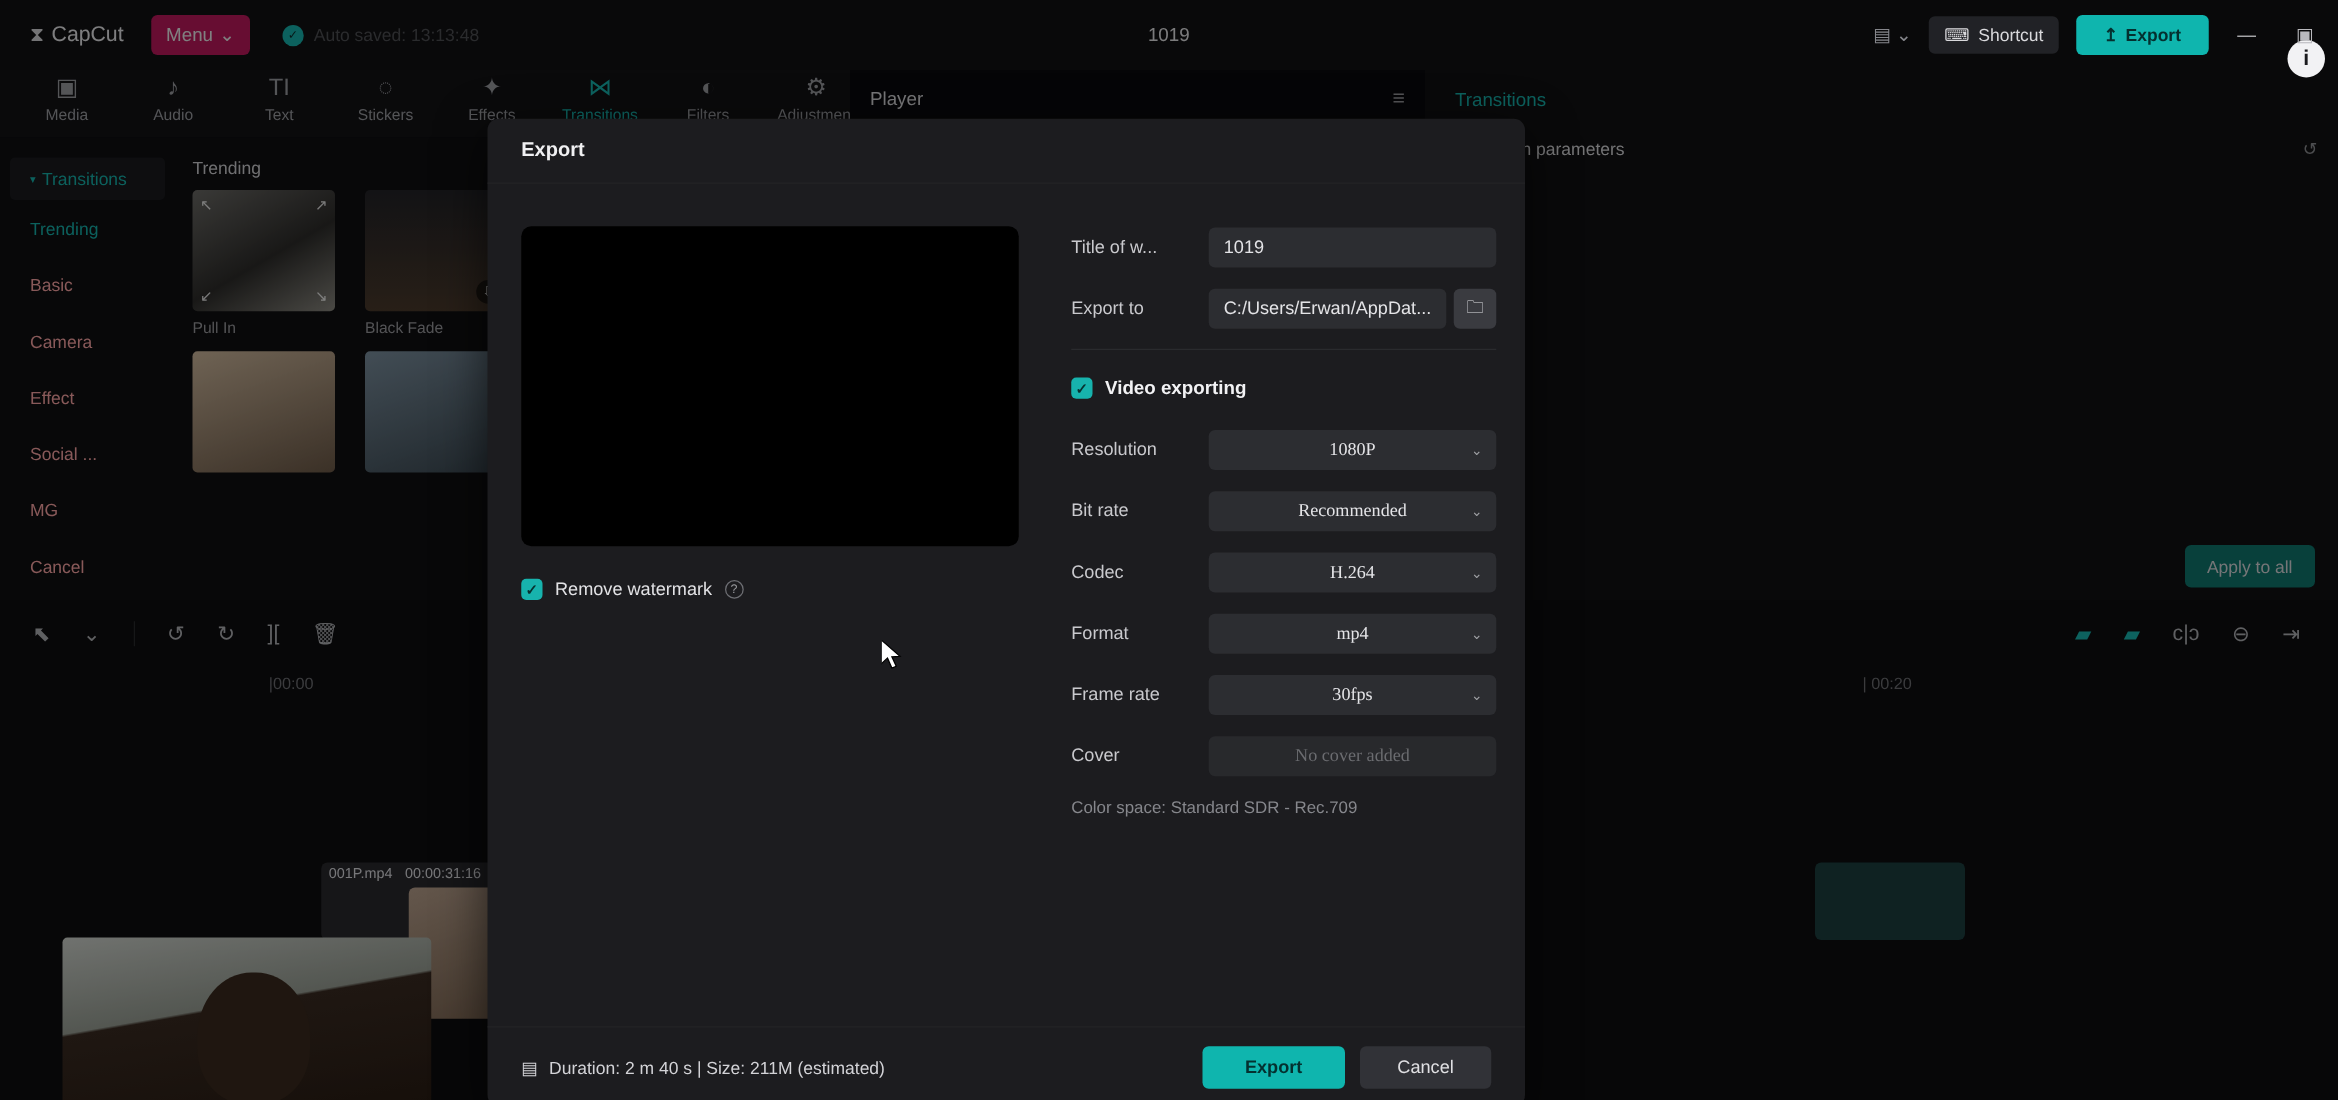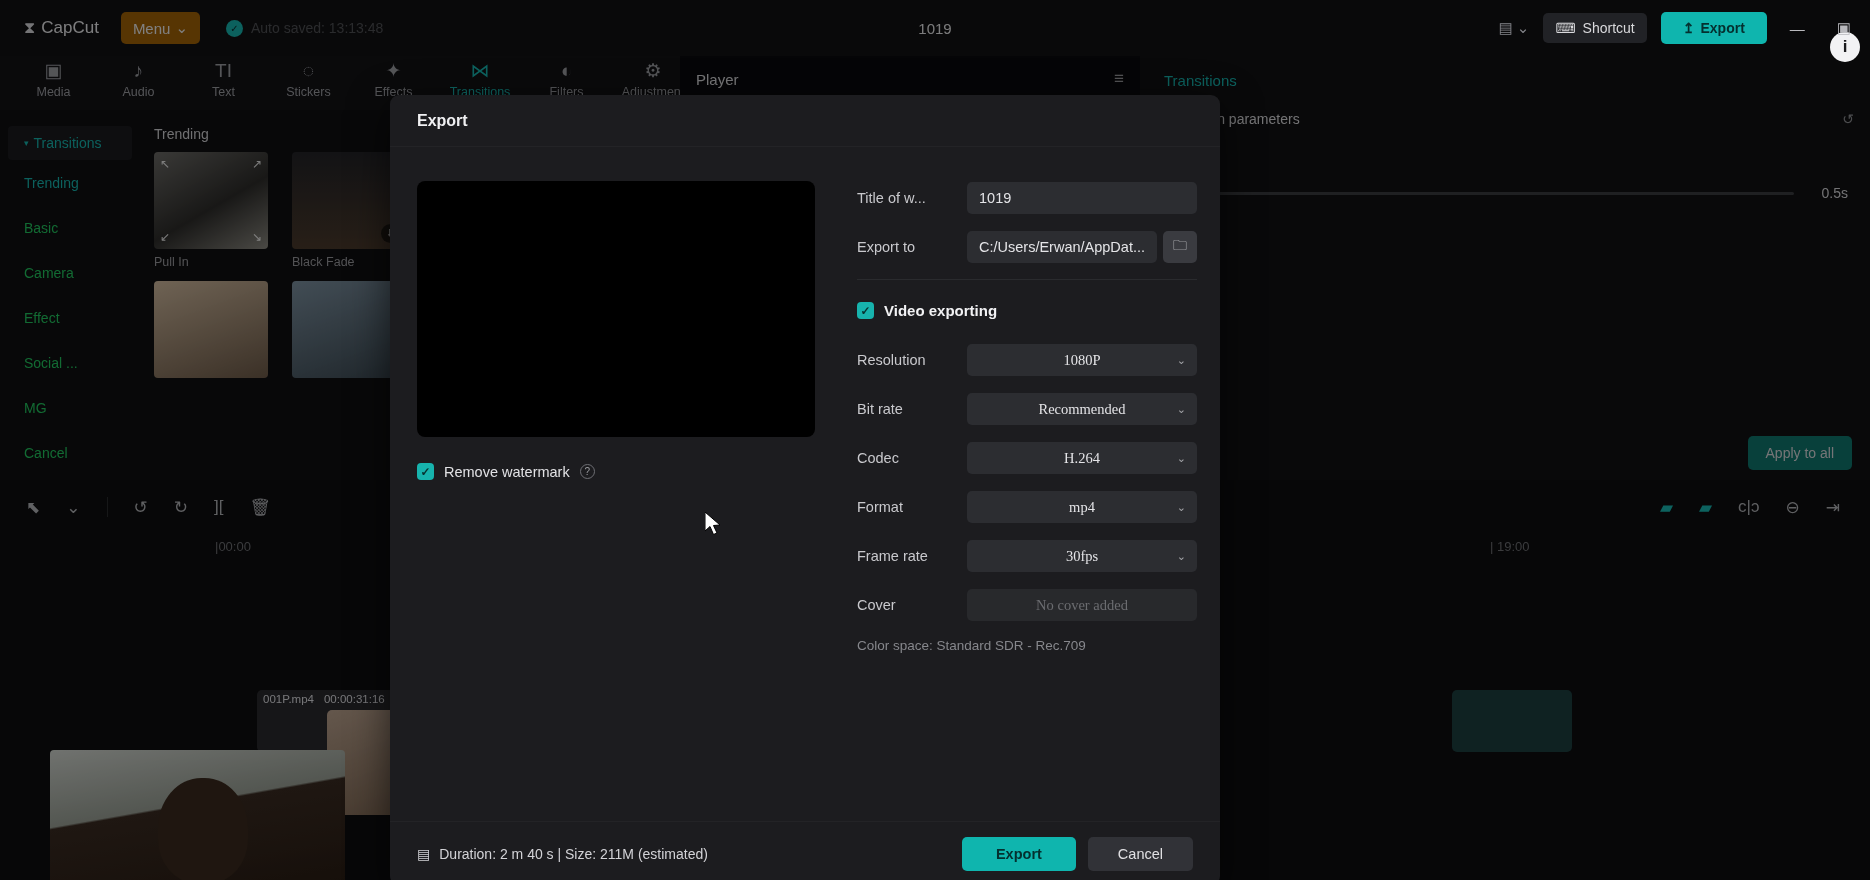--- a/index.html
+++ b/index.html
@@ -12,21 +12,21 @@
   #app { position: relative; width: 1870px; height: 880px; background: #0d0d0f; }
 
   
   .topbar {
     position: absolute; left: 0; top: 0; width: 1870px; height: 56px;
     background: #121214; display: flex; align-items: center; padding: 0 10px;
   }
   .logo { display: flex; align-items: center; gap: 7px; color: #e8e8ea; font-size: 17px; margin-left: 14px; }
   .logo-mark { font-size: 16px; color: #d7d7da; letter-spacing: -1px; }
   .menu-btn {
-    margin-left: 22px; background: #a16207; color: #ececed; font-size: 15px;
+    margin-left: 22px; background: #be185d; color: #ececed; font-size: 15px;
     padding: 7px 12px; border-radius: 5px; display: flex; align-items: center; gap: 5px;
   }
   .autosave { margin-left: 26px; display: flex; align-items: center; gap: 8px; color: #4f5054; font-size: 14px; }
   .autosave-dot { width: 17px; height: 17px; border-radius: 50%; background: #17b4ae; display:flex;align-items:center;justify-content:center;color:#0d2b2b;font-size:10px; }
   .doc-title { position: absolute; left: 0; right: 0; text-align: center; color: #e4e4e6; font-size: 15px; pointer-events: none; }
   .topright { margin-left: auto; display: flex; align-items: center; gap: 14px; z-index: 2; }
   .tr-icon { color: #85868b; font-size: 15px; display: flex; align-items: center; gap: 4px; }
   .shortcut-btn { background: #212226; color: #d9d9dc; font-size: 14px; padding: 7px 12px; border-radius: 5px; display:flex; align-items:center; gap:7px; }
   .export-btn-top { background: #0fb5ae; color: #04302f; font-size: 14px; font-weight: bold; padding: 8px 22px; border-radius: 5px; display:flex; align-items:center; gap:6px;}
   .win-btn { color: #b9b9bd; font-size: 15px; padding: 0 9px; }
@@ -36,21 +36,21 @@
     position: absolute; left: 0; top: 56px; width: 680px; height: 54px;
     background: #131316; display: flex; align-items: flex-start; padding-left: 28px; gap: 34px; padding-top: 4px;
   }
   .tool { width: 54px; display: flex; flex-direction: column; align-items: center; gap: 4px; color: #9c9da2; font-size: 12.5px; }
   .tool .ti { font-size: 19px; line-height: 21px; }
   .tool.active { color: #18b6b0; }
 
   
   .leftpanel { position: absolute; left: 0; top: 110px; width: 680px; height: 370px; background: #0f0f11; display: flex; }
   .catcol { width: 140px; padding-top: 16px; }
-  .cat { height: 45px; display: flex; align-items: center; padding-left: 24px; color: #22c55e; font-size: 14px; }
+  .cat { height: 45px; display: flex; align-items: center; padding-left: 24px; color: #fca5a5; font-size: 14px; }
   .cat.head { color: #17b3ad; background: #1a1b1e; border-radius: 4px; margin: 0 8px; padding-left: 16px; height: 34px; }
   .cat.head .caret { font-size: 9px; margin-right: 5px; }
   .cat.sel { color: #17b3ad; }
   .grid { flex: 1; padding: 16px 10px 0 14px; }
   .grid-title { color: #cfcfd2; font-size: 14px; margin-bottom: 10px; }
   .cards { display: flex; flex-wrap: wrap; gap: 12px 24px; }
   .card { width: 114px; }
   .thumb { width: 114px; height: 97px; border-radius: 4px; position: relative; overflow: hidden; }
   .t1 { background: linear-gradient(150deg,#6b6a66,#2e2d2b 55%,#8a8880); }
   .t2 { background: linear-gradient(180deg,#232327,#4a3a2c); }
@@ -281,26 +281,20 @@
     </div>
   </div>
 
   <div class="rightpanel">
     <div class="rp-title">Transitions</div>
     <div class="rp-sub">
       <span>Transition parameters</span>
       <span class="rp-reset">↺</span>
     </div>
     <div class="rp-row">Pull In</div>
-    <div class="slider-row">
-      <div class="slider-track">
-        <div class="slider-knob"></div>
-      </div>
-      <div class="slider-val">0.5s</div>
-    </div>
     <div class="apply-btn">Apply to all</div>
   </div>
 
   <div class="timeline">
     <div class="tl-tools">
       <span>⬉</span>
       <span>⌄</span>
       <span class="sep"></span>
       <span>↺</span>
       <span>↻</span>
@@ -309,21 +303,21 @@
       <div class="tl-right">
         <span class="tl-teal-icons">▰</span>
         <span class="tl-teal-icons">▰</span>
         <span>c|ɔ</span>
         <span>⊖</span>
         <span>⇥</span>
       </div>
     </div>
     <div class="tl-ruler">
       <span class="tick" style="left:215px;">|00:00</span>
-      <span class="tick" style="left:1490px;">| 19:00</span>
+      <span class="tick" style="left:1490px;">| 00:20</span>
     </div>
     <div class="track-area">
       <div class="clip clip-a">
         <div class="clip-label">
           <span>001P.mp4</span>
           <span>00:00:31:16</span>
         </div>
       </div>
       <div class="clip clip-b"></div>
       <div class="clip clip-c"></div>

